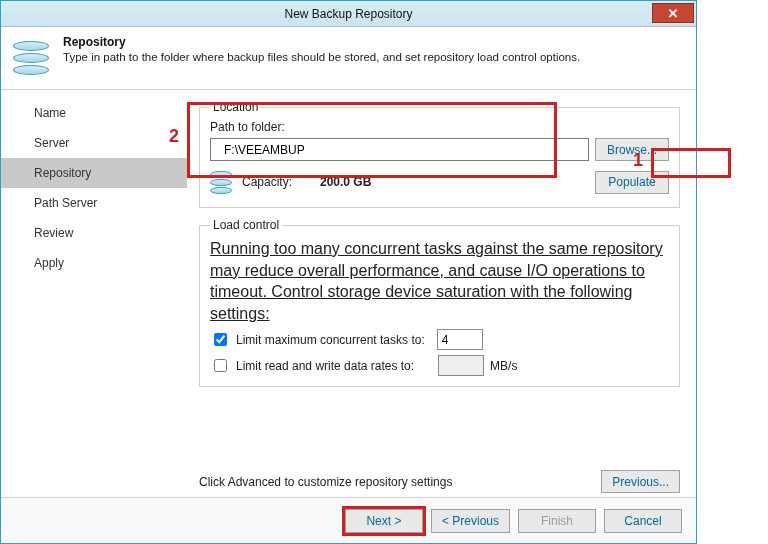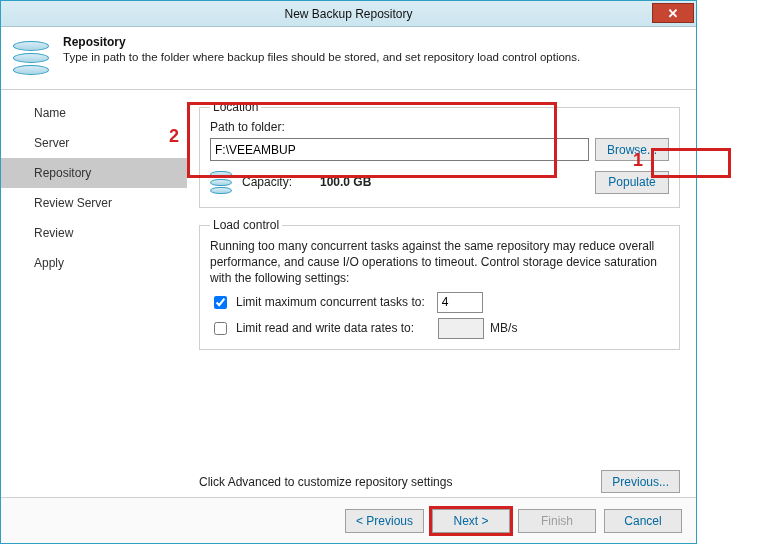--- a/index.html
+++ b/index.html
@@ -89,21 +89,21 @@
     border:1px solid #cfcfcf;
     padding:6px 10px 10px 10px;
     margin:0 0 10px 0;
   }
   legend { font-size:12px; padding:0 3px; color:#222; }
   .row { display:flex; align-items:center; gap:6px; margin-top:4px; }
   .path-input {
     flex:1;
     height:23px;
     border:1px solid #7a7a7a;
-    padding:2px 4px;
+    padding:2px 13px;
     font-size:12px;
     font-family:inherit;
     background:#fff;
   }
   .btn {
     height:23px;
     min-width:74px;
     padding:0 10px;
     background:#e9e9e9;
     border:1px solid #9f9f9f;
@@ -118,21 +118,21 @@
   }
   .small-disk {
     width:22px; height:7px;
     border:1px solid #3aa1c4;
     border-radius:11px/4px;
     background:linear-gradient(#d7edf6,#a8d5e6);
   }
   .cap-row { display:flex; gap:8px; font-size:12px; }
   .cap-row .label { width:70px; }
   .cap-row .value { font-weight:600; }
-  .load-text { font-size:12px; color:#222; line-height:1.35; margin-bottom:4px; }
+  .load-text { font-size:16px; color:#222; line-height:1.35; margin-bottom:4px;text-decoration:underline; }
   .check-row { display:flex; align-items:center; gap:6px; margin-top:5px; font-size:12px; }
   .num-input {
     width:46px; height:21px;
     border:1px solid #8a8a8a;
     padding:1px 4px;
     font-size:12px; font-family:inherit; background:#fff;
   }
   .num-input.disabled { background:#efefef; color:#999; }
   .unit { font-size:12px; }
   .advanced-row {
@@ -187,21 +187,21 @@
       <div class="h1">Repository</div>
       <div class="h2">Type in path to the folder where backup files should be stored, and set repository load control options.</div>
     </div>
   </div>
 
   <div class="body">
     <div class="sidebar">
       <div class="nav-item">Name</div>
       <div class="nav-item">Server</div>
       <div class="nav-item active">Repository</div>
-      <div class="nav-item">Review Server</div>
+      <div class="nav-item">Path Server</div>
       <div class="nav-item">Review</div>
       <div class="nav-item">Apply</div>
     </div>
 
     <div class="content">
 
       <fieldset>
         <legend>Location</legend>
         <div style="font-size:12px;">Path to folder:</div>
         <div class="row">
@@ -210,21 +210,21 @@
         </div>
         <div class="row" style="margin-top:6px; align-items:center;">
           <div class="small-disk-icon">
             <div class="small-disk"></div>
               <div class="small-disk"></div>
               <div class="small-disk"></div>
           </div>
           <div style="flex:1;">
             <div class="cap-row">
               <span class="label">Capacity:</span>
-              <span class="value">100.0 GB</span>
+              <span class="value">200.0 GB</span>
             </div>
           </div>
           <button class="btn" style="min-width:74px;">Populate</button>
         </div>
       </fieldset>
 
       <fieldset>
         <legend>Load control</legend>
         <div class="load-text">Running too many concurrent tasks against the same repository may reduce overall performance, and cause I/O operations to timeout. Control storage device saturation with the following settings:</div>
         <div class="check-row">
@@ -246,19 +246,19 @@
       </div>
 
       <div class="anno" style="left:0px; top:12px; width:370px; height:76px;"></div>
       <div class="anno" style="left:464px; top:58px; width:80px; height:30px;"></div>
       <div class="anno-label" style="left:-18px; top:36px;">2</div>
       <div class="anno-label" style="left:446px; top:60px;">1</div>
     </div>
   </div>
 
   <div class="footer">
+    <button class="btn" style="outline:3px solid #d22020; outline-offset:0;">Next &gt;</button>
     <button class="btn">&lt; Previous</button>
-    <button class="btn" style="outline:3px solid #d22020; outline-offset:0;">Next &gt;</button>
     <button class="btn" disabled="">Finish</button>
     <button class="btn">Cancel</button>
   </div>
 
 </div>
 
 </body></html>

